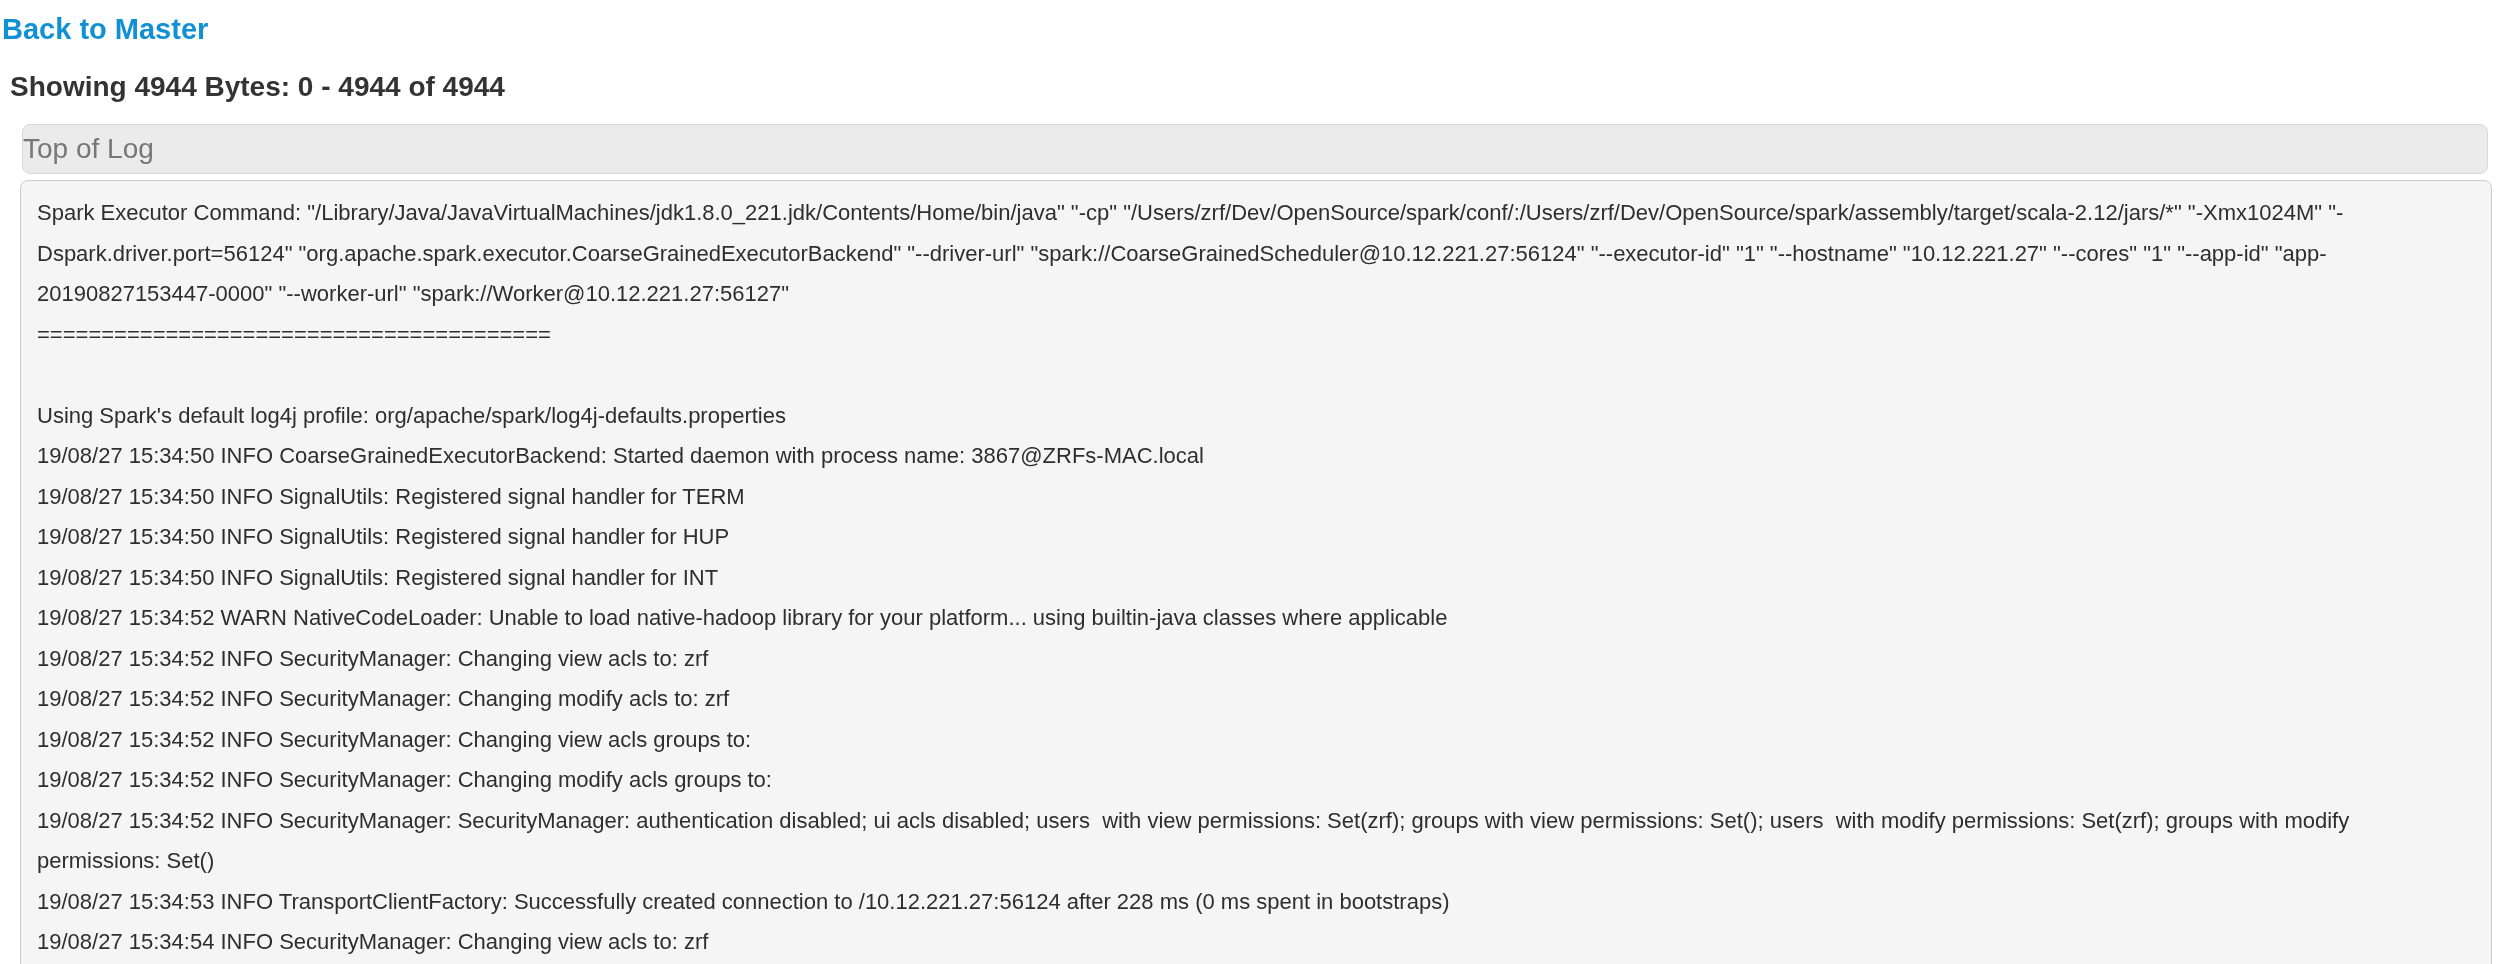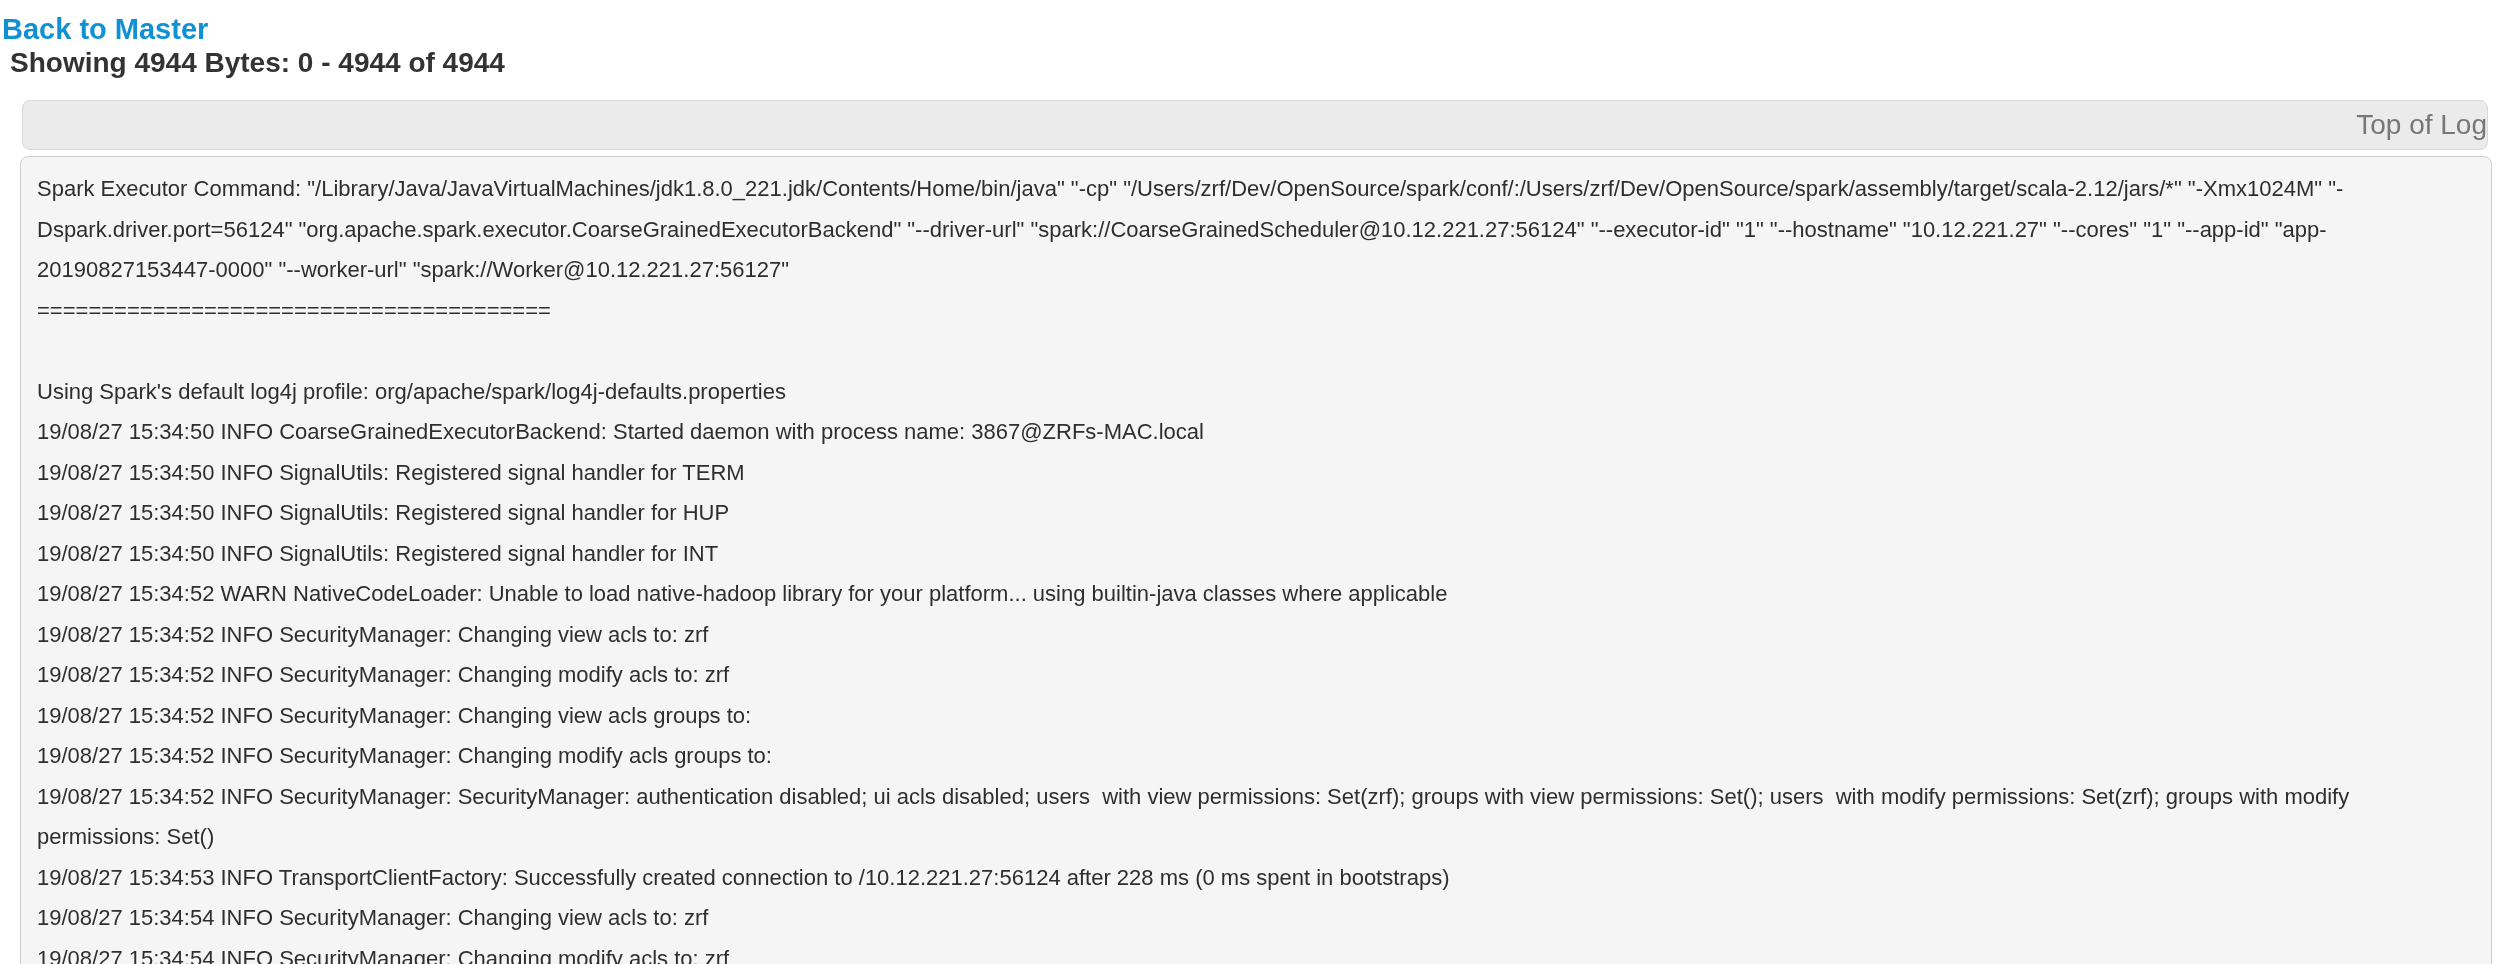--- a/index.html
+++ b/index.html
@@ -34,37 +34,38 @@
     margin-left: 2px;
     color: var(--link);
     font-size: 29px;
     font-weight: 600;
     text-decoration: none;
     line-height: 34px;
     cursor: pointer;
   }
   .byte-range {
     margin-left: 10px;
+    margin-top: 24px;
     color: var(--text);
     font-size: 28px;
     font-weight: 600;
     line-height: 34px;
   }
   .top-of-log {
     display: block;
     width: calc(100% - 44px);
     margin: 20px 22px 0 22px;
     height: 50px;
     background: var(--bar-bg);
     border: 1px solid var(--bar-border);
     border-radius: 8px;
     color: var(--muted);
     font-family: "Liberation Sans", "DejaVu Sans", sans-serif;
     font-size: 28px;
-    text-align: right;
+    text-align: left;
     padding: 0;
     cursor: pointer;
   }
   .log-panel {
     margin: 6px 18px 0 20px;
     min-height: 820px;
     background: var(--panel-bg);
     border: 1px solid var(--panel-border);
     border-radius: 8px;
     padding: 12px 22px 20px 16px;

